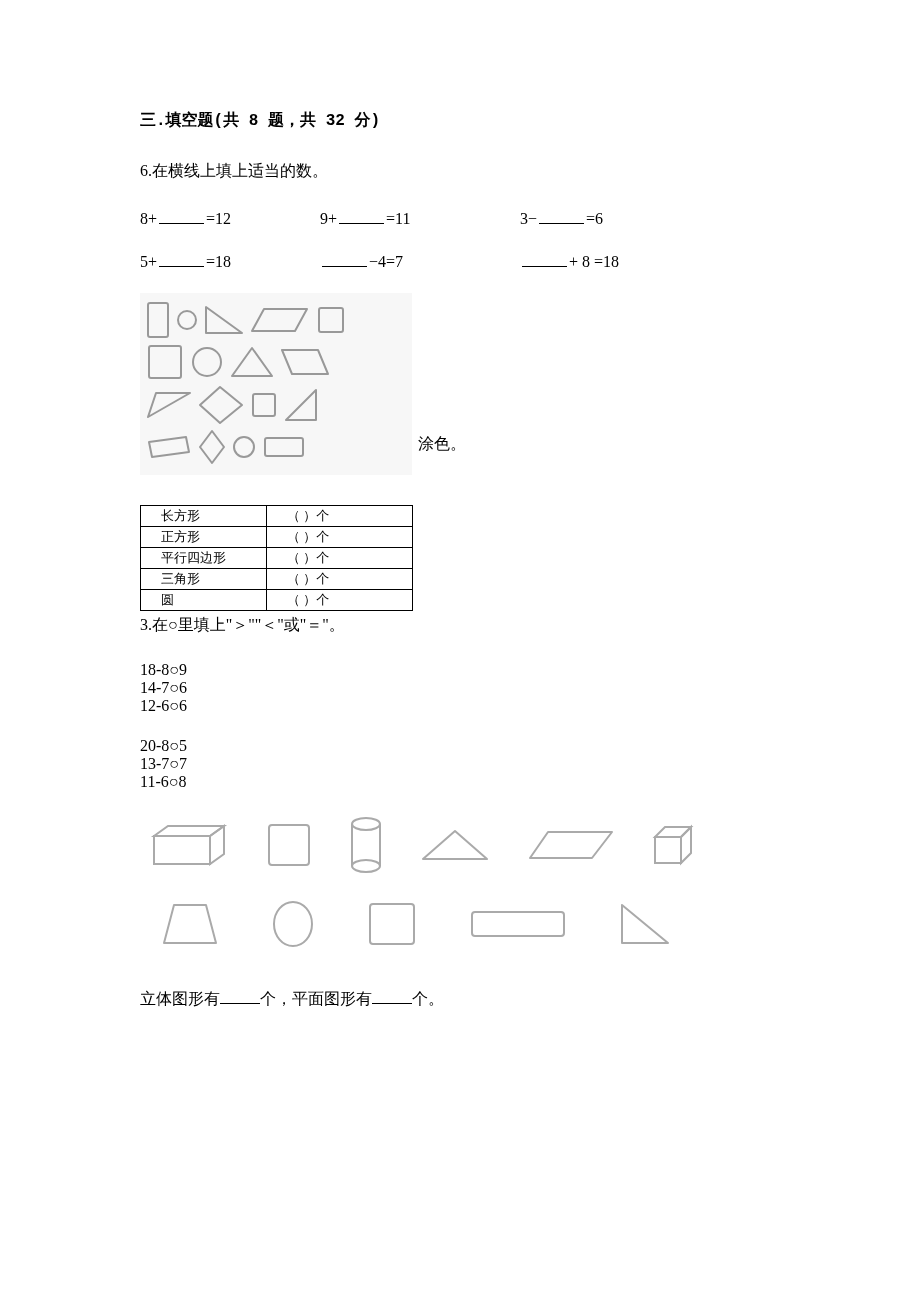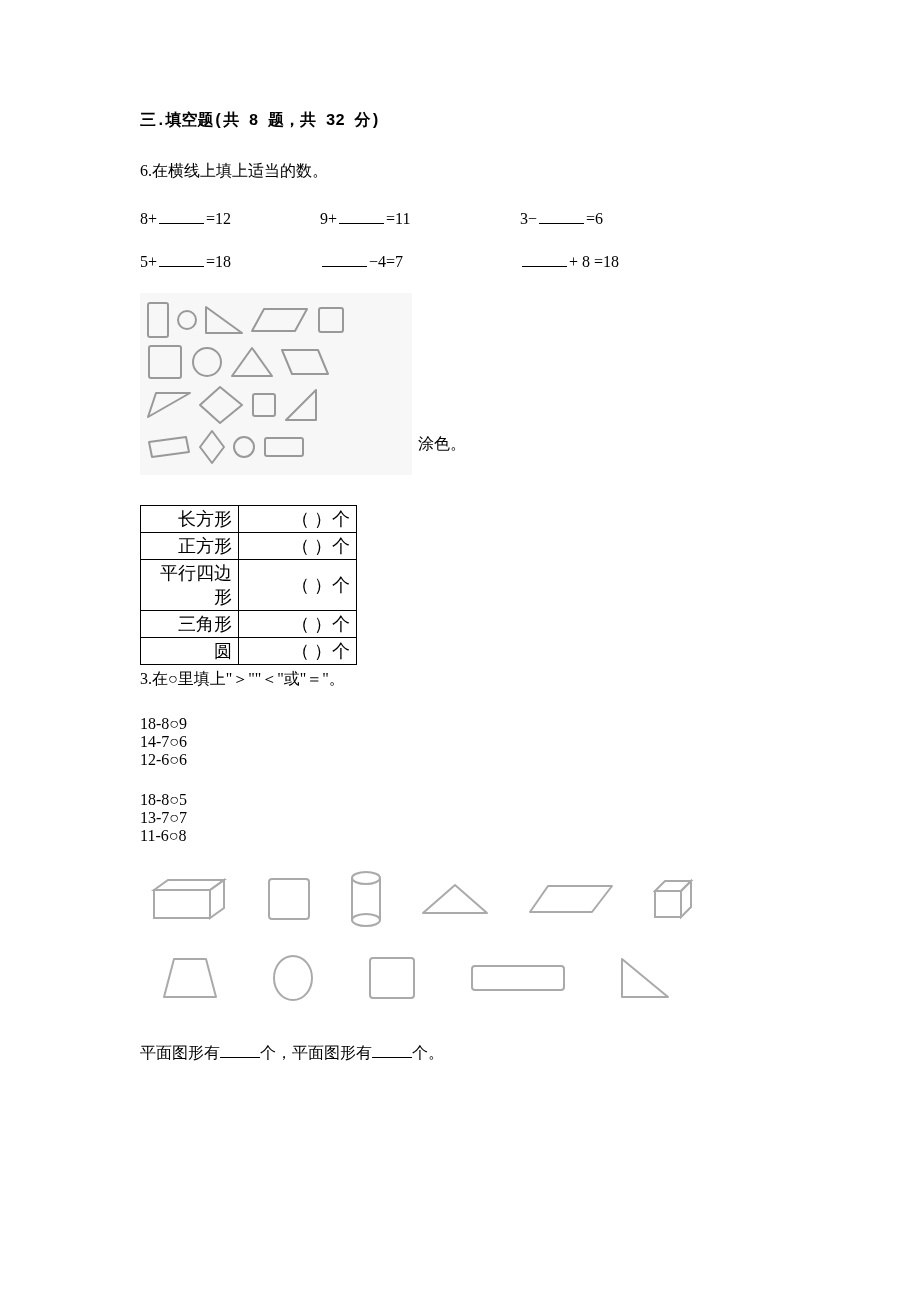--- a/index.html
+++ b/index.html
@@ -55,23 +55,23 @@
     align-items: center;
     gap: 6px;
     margin-bottom: 4px;
   }
   .shape-table {
     border-collapse: collapse;
     margin-top: 30px;
   }
   .shape-table td {
     border: 1px solid #000;
-    padding: 1px 6px;
-    font-size: 18px;
-    text-align: right;
+    padding: 1px 20px;
+    font-size: 13px;
+    text-align: left;
   }
   .shape-table td.label {
     width: 85px;
   }
   .shape-table td.value {
     width: 105px;
   }
   .compare-row {
     display: flex;
     margin-bottom: 22px;
@@ -229,21 +229,21 @@
     </table>
 
   <div class="line" style="margin-top:4px;">3.在○里填上"＞""＜"或"＝"。</div>
 
   <div class="compare-row">
     <div class="compare-item">18-8○9</div>
     <div class="compare-item">14-7○6</div>
     <div class="compare-item">12-6○6</div>
   </div>
   <div class="compare-row">
-    <div class="compare-item">18-8○5</div>
+    <div class="compare-item">20-8○5</div>
     <div class="compare-item">13-7○7</div>
     <div class="compare-item">11-6○8</div>
   </div>
 
 
   <div class="q4-shapes">
     <div class="q4-row">
       <svg width="80" height="46">
         <polygon points="4,14 60,14 60,42 4,42" fill="none" stroke="#aaa" stroke-width="2"></polygon>
         <polygon points="4,14 18,4 74,4 60,14" fill="none" stroke="#aaa" stroke-width="2"></polygon>
@@ -283,16 +283,16 @@
       <svg width="100" height="32">
           <rect x="4" y="4" width="92" height="24" fill="none" stroke="#aaa" stroke-width="2" rx="3"></rect>
         </svg>
       <svg width="54" height="46">
           <polygon points="4,4 4,42 50,42" fill="none" stroke="#aaa" stroke-width="2" stroke-linejoin="round"></polygon>
         </svg>
     </div>
   </div>
 
   <div class="line" style="margin-top:40px;">
-    <span>平面图形有</span><span class="blank" style="display:inline-block;border-bottom:1px solid #000;min-width:40px;"></span><span>个，平面图形有</span><span class="blank" style="display:inline-block;border-bottom:1px solid #000;min-width:40px;"></span><span>个。</span>
+    <span>立体图形有</span><span class="blank" style="display:inline-block;border-bottom:1px solid #000;min-width:40px;"></span><span>个，平面图形有</span><span class="blank" style="display:inline-block;border-bottom:1px solid #000;min-width:40px;"></span><span>个。</span>
   </div>
 
 </div>
 
 </body></html>

